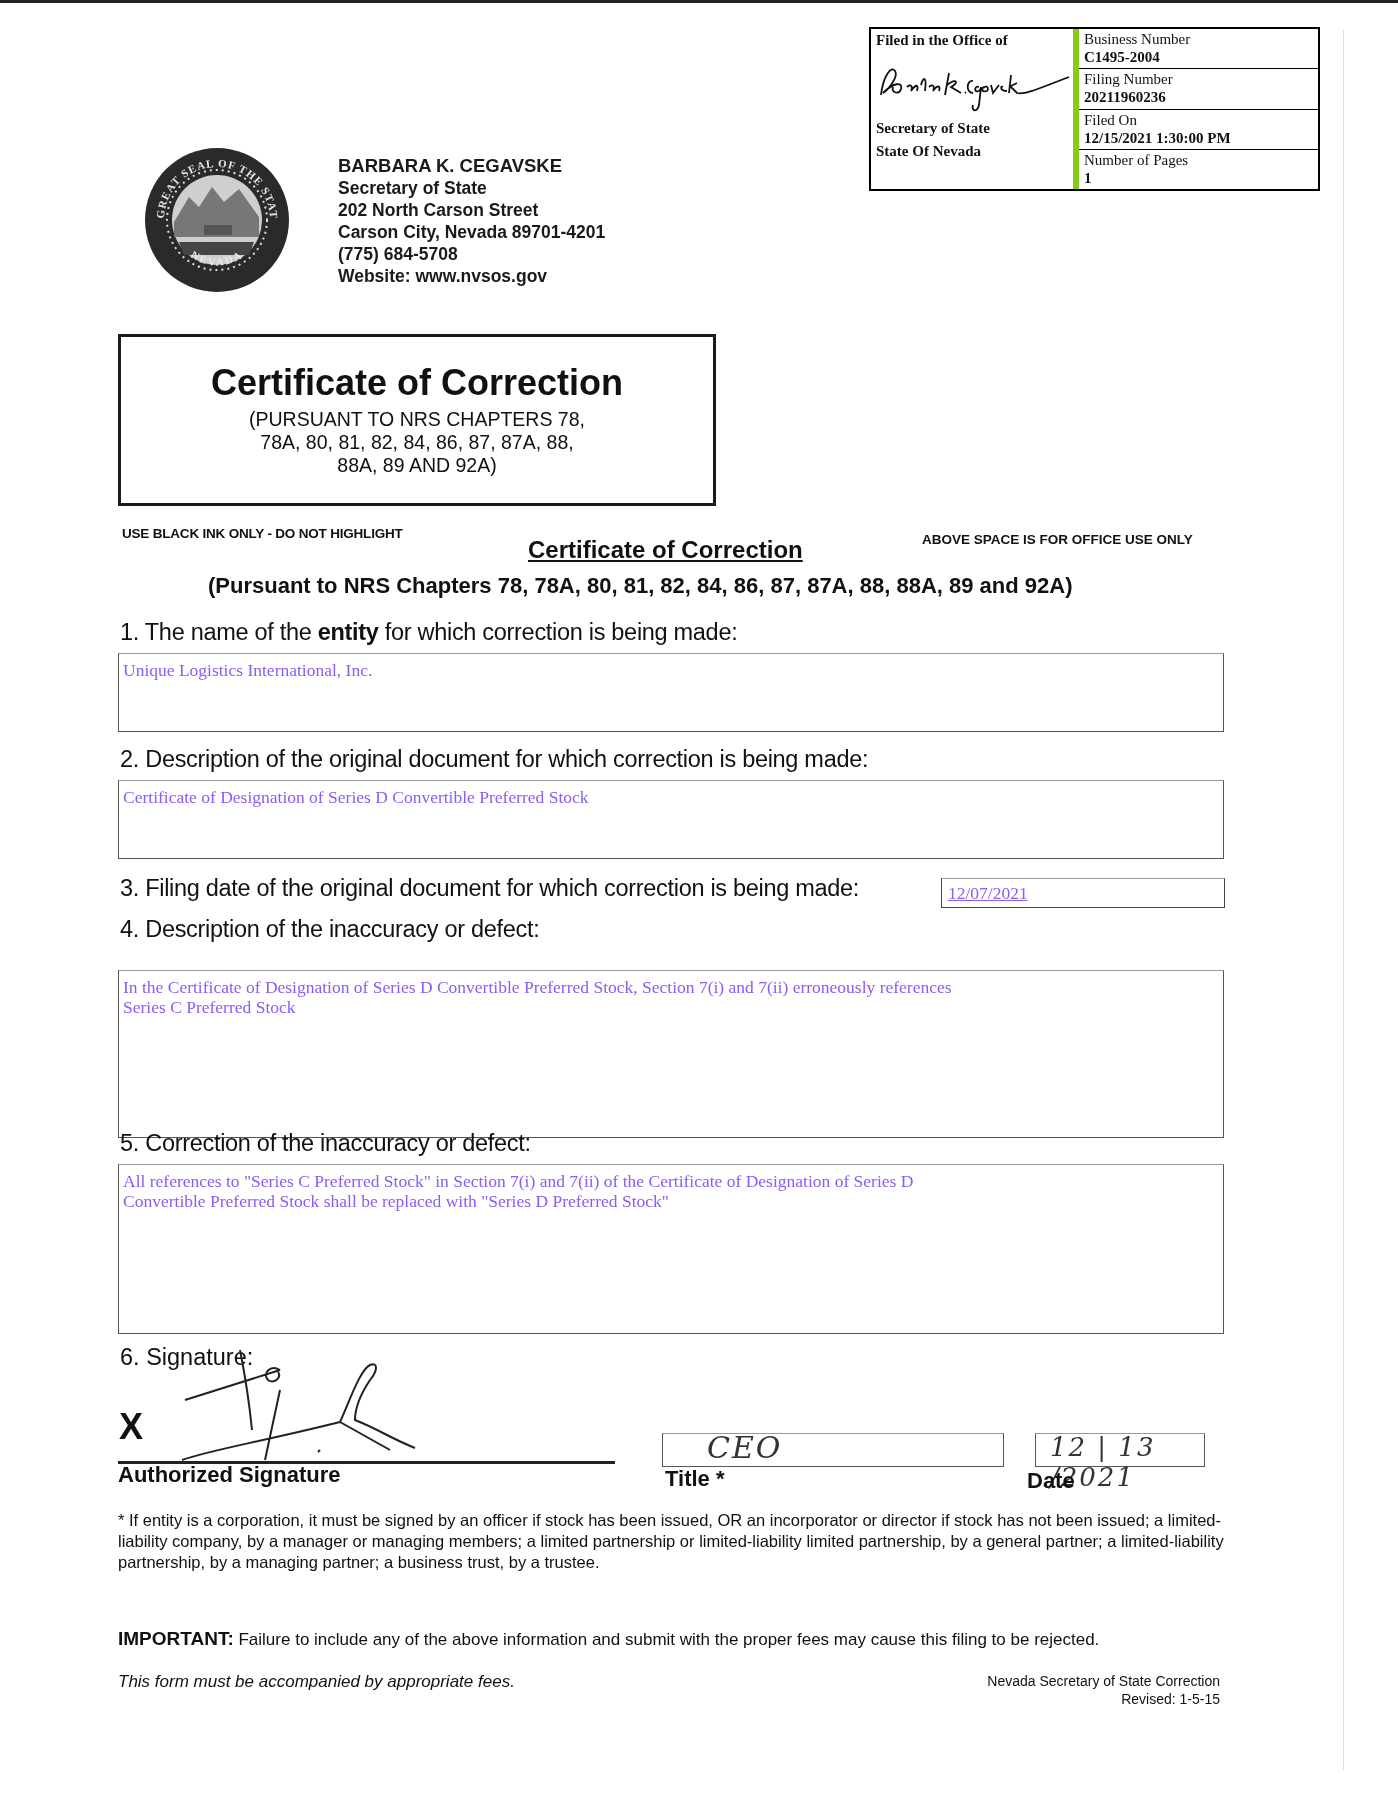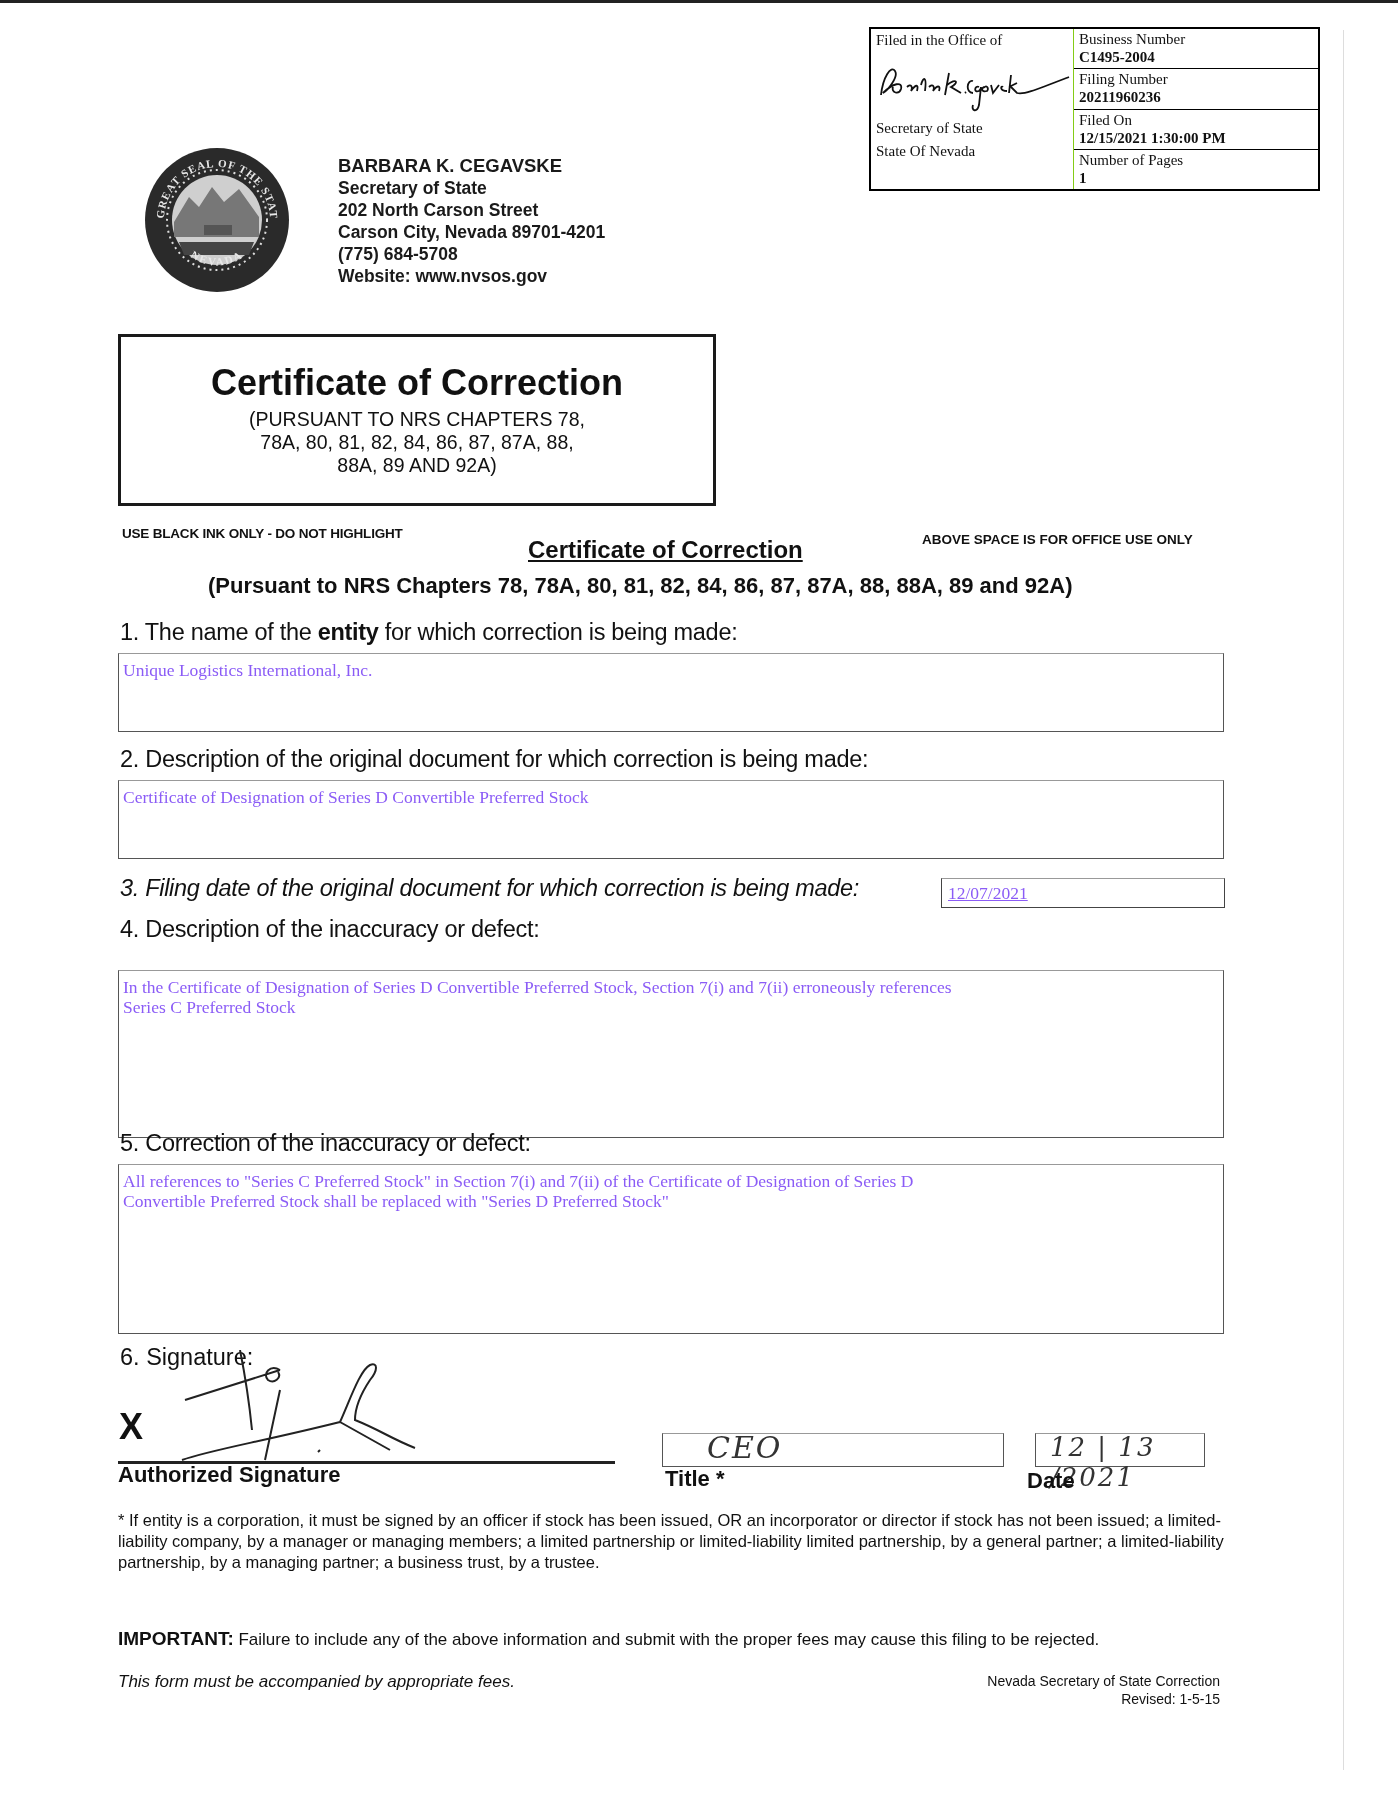--- a/index.html
+++ b/index.html
@@ -2,21 +2,21 @@
 <html><head>
 <meta charset="utf-8">
 <style>
   html, body { margin:0; padding:0; }
   body { width:1398px; height:1812px; background:#ffffff; position:relative; overflow:hidden; font-family:"Liberation Sans", sans-serif; color:#111; }
   .topline { position:absolute; left:0; top:0; width:1398px; height:3px; background:#222; }
   .rightedge { position:absolute; left:1343px; top:30px; width:1px; height:1740px; background:#ddd; }
 
   
   .stamp { position:absolute; left:869px; top:27px; width:447px; height:160px; border:2px solid #000; display:flex; font-family:"Liberation Serif", serif; }
-  .stamp-left { width:202px; border-right:1px solid #84cc16; position:relative; }
+  .stamp-left { width:202px; border-right:6px solid #84cc16; position:relative;font-weight:bold; }
   .stamp-left .filed { position:absolute; left:5px; top:3px; font-size:15px; }
   .stamp-left .sig { position:absolute; left:2px; top:28px; width:200px; height:60px; }
   .stamp-left .sos { position:absolute; left:5px; top:88px; font-size:15px; line-height:23px; }
   .stamp-right { flex:1; display:flex; flex-direction:column; }
   .stamp-cell { flex:1; border-bottom:1px solid #000; padding:1px 5px; font-size:15px; line-height:18px; }
   .stamp-cell:last-child { border-bottom:none; }
   .stamp-cell .v { font-weight:bold; font-size:15px; }
 
   
   .seal { position:absolute; left:144px; top:147px; width:146px; height:146px; }
@@ -142,21 +142,21 @@
 </div>
 <div class="qbox" style="top:653px; height:77px;">
   <div class="qtext">Unique Logistics International, Inc.</div>
 </div>
 
 <div class="qlabel" style="top:746px;">2. Description of the original document for which correction is being made:</div>
 <div class="qbox" style="top:780px; height:77px;">
   <div class="qtext">Certificate of Designation of Series D Convertible Preferred Stock</div>
 </div>
 
-<div class="qlabel" style="top:875px;font-style:italic;">3. Filing date of the original document for which correction is being made:</div>
+<div class="qlabel" style="top:875px;">3. Filing date of the original document for which correction is being made:</div>
 <div class="datebox">
   <div class="qtext">12/07/2021</div>
 </div>
 
 <div class="qlabel" style="top:916px;">4. Description of the inaccuracy or defect:</div>
 <div class="qbox" style="top:950px; height:166px;margin-top:20px;">
   <div class="qtext">
     <div>In the Certificate of Designation of Series D Convertible Preferred Stock, Section 7(i) and 7(ii) erroneously references</div>
     <div>Series C Preferred Stock</div>
   </div>

